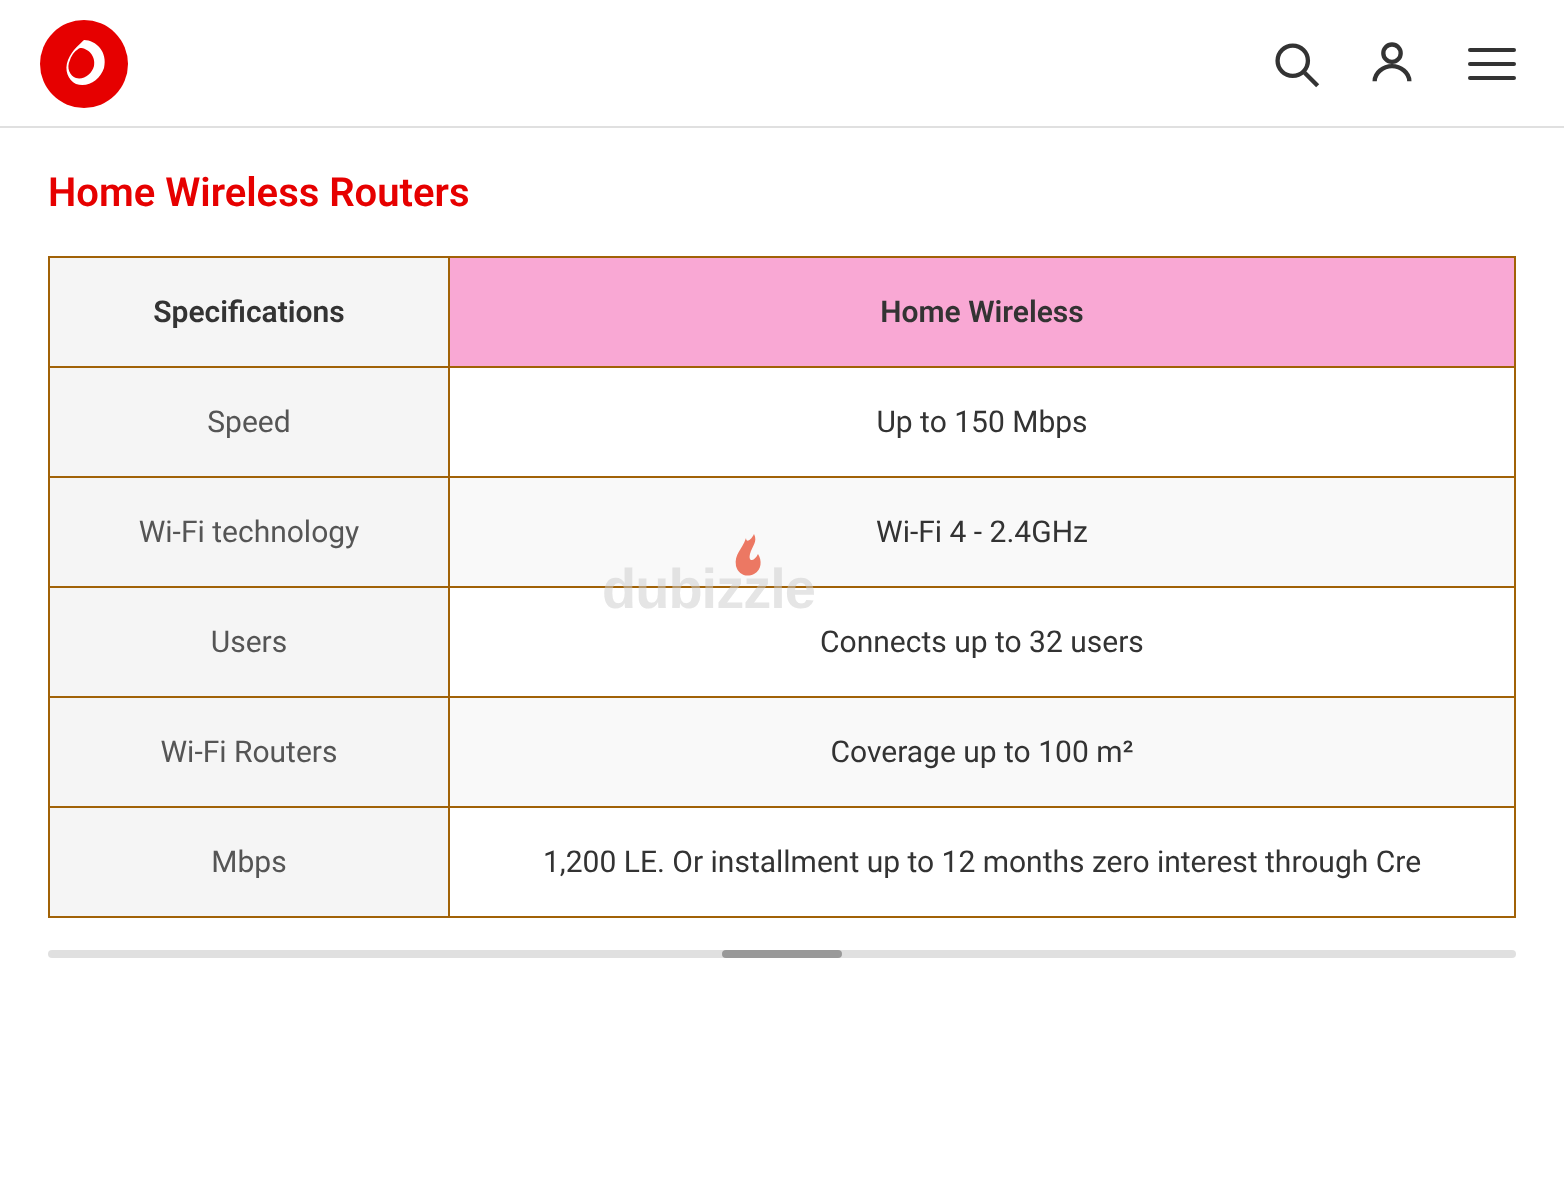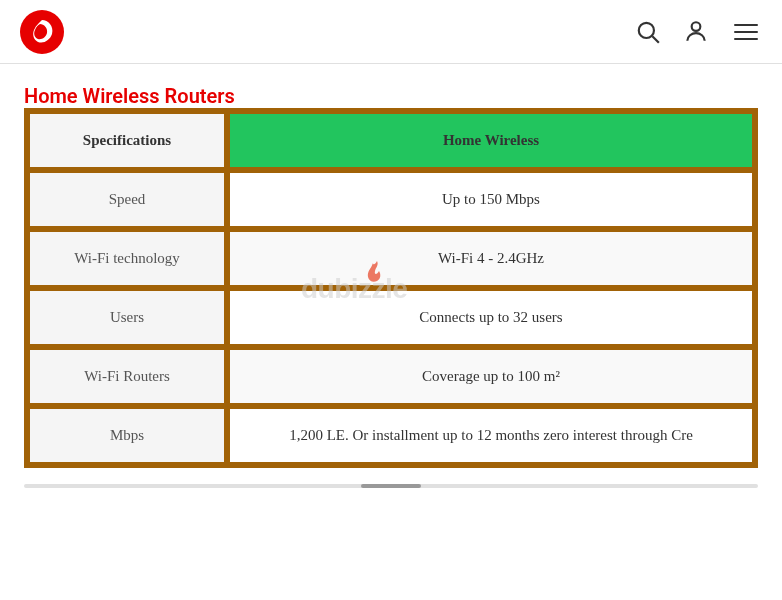--- a/index.html
+++ b/index.html
@@ -73,41 +73,41 @@
 
     
     .main-content {
       padding: 20px 24px 40px 24px;
     }
 
     .page-title {
       font-size: 20px;
       font-weight: 600;
       color: #e60000;
+      margin-bottom: 20px;
     }
 
     
     .specs-table {
       width: 100%;
       border-collapse: collapse;
       border: 1px solid #cccccc;
     }
 
     .specs-table th,
     .specs-table td {
       padding: 18px 20px;
-      border: 6px solid #a16207;
+      border: 1px solid #a16207;
       text-align: center;
       font-size: 15px;
       color: #333333;
-      font-family: Liberation Serif, serif;
     }
 
     .specs-table thead th {
-      background: #22c55e;
+      background: #f9a8d4;
       font-weight: 600;
       font-size: 15px;
     }
 
     .specs-table thead th:first-child {
       background: #f5f5f5;
       font-weight: 600;
       text-align: center;
     }
 

